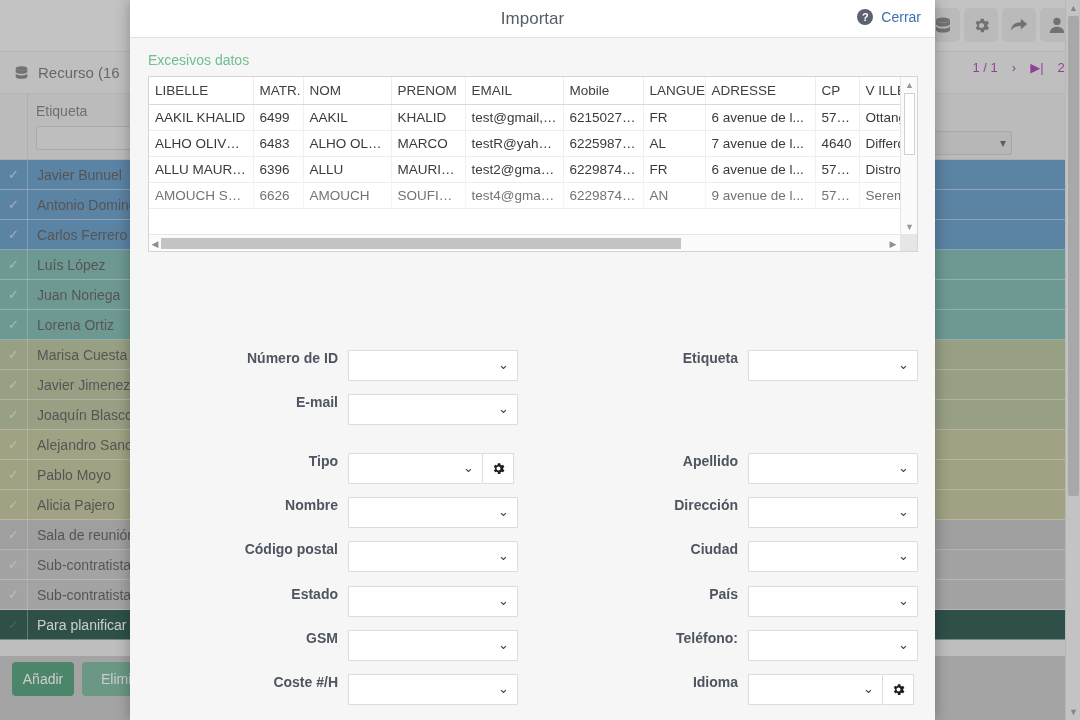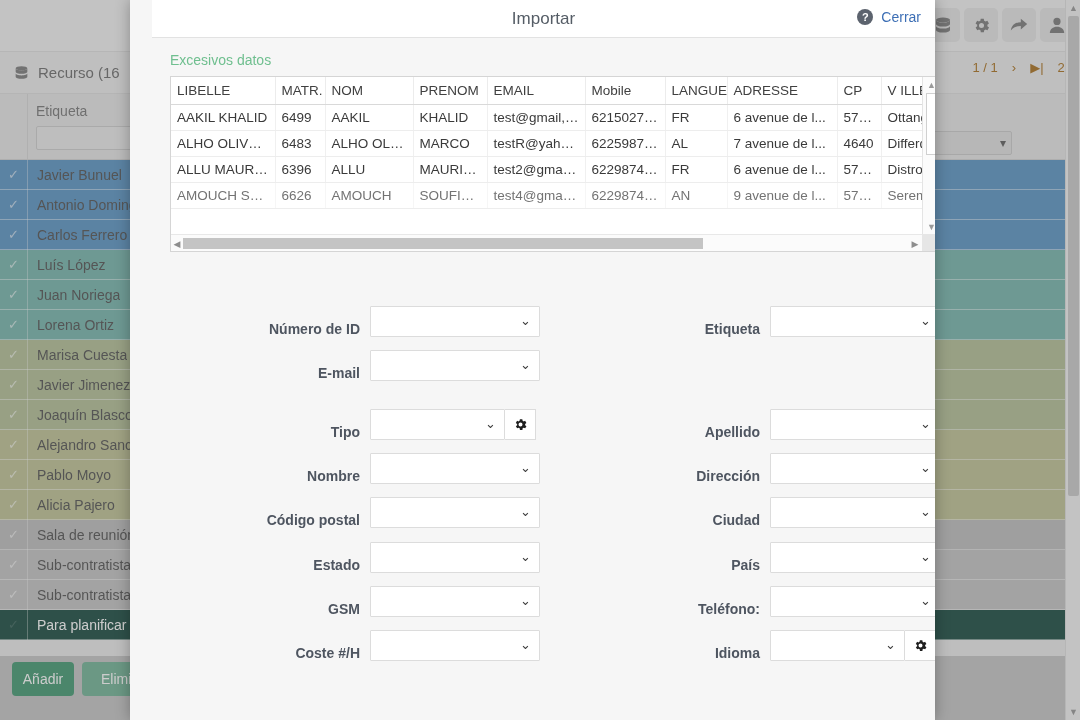--- a/index.html
+++ b/index.html
@@ -54,21 +54,21 @@
     background: #eaeaea; border-bottom: 1px solid #dadada;
     display: flex; align-items: center;
   }
   .res-label {
     margin-left: 14px; font-size: 15px; color: #5c5c5c;
     display: flex; align-items: center; gap: 9px;
   }
   .pager {
     position: absolute; right: 8px; top: 8px;
     display: flex; align-items: center; gap: 14px;
-    font-size: 13px; color: #a16207;
+    font-size: 13px; color: #a21caf;
   }
 
   .bg-table-head {
     position: absolute; left: 0; top: 94px; width: 1080px; height: 66px;
     background: #e4e4e4; border-bottom: 1px solid #cfcfcf;
   }
   .bg-check-col {
     position: absolute; left: 0; top: 0; width: 28px; height: 100%;
     border-right: 1px solid #d2d2d2;
   }
@@ -145,21 +145,20 @@
     position: absolute; inset: 0;
     background: rgba(120,120,120,0.38);
   }
 
   
   .modal {
     position: absolute; left: 130px; top: 0; width: 805px; height: 720px;
     background: #f6f6f6;
     box-shadow: 0 0 14px rgba(0,0,0,0.30);
     overflow: hidden;
-    padding-left: 22px;
   }
   .modal-header {
     position: relative; height: 38px; background: #ffffff;
     border-bottom: 1px solid #e2e2e2;
   }
   .modal-title {
     position: absolute; left: 0; right: 0; top: 9px;
     text-align: center; font-size: 17px; color: #555d66;
   }
   .modal-close {
@@ -245,22 +244,23 @@
   .grid-corner {
     position: absolute; right: 0; bottom: 0; width: 17px; height: 17px;
     background: #e6e6e6;
   }
 
   
   .form {
     position: relative; margin-top: 6px;
   }
   .frow {
-    position: absolute; display: flex; align-items: flex-end;
+    position: absolute; display: flex; align-items: flex-start;
     gap: 10px;
+    margin-top: 44px;
   }
   .flabel {
     width: 190px; text-align: right;
     font-size: 14px; font-weight: bold; color: #4e5560;
   }
   .fsel {
     width: 170px; height: 31px;
     background: #ffffff; border: 1px solid #dcdcdc;
     position: relative; border-radius: 1px;
   }

